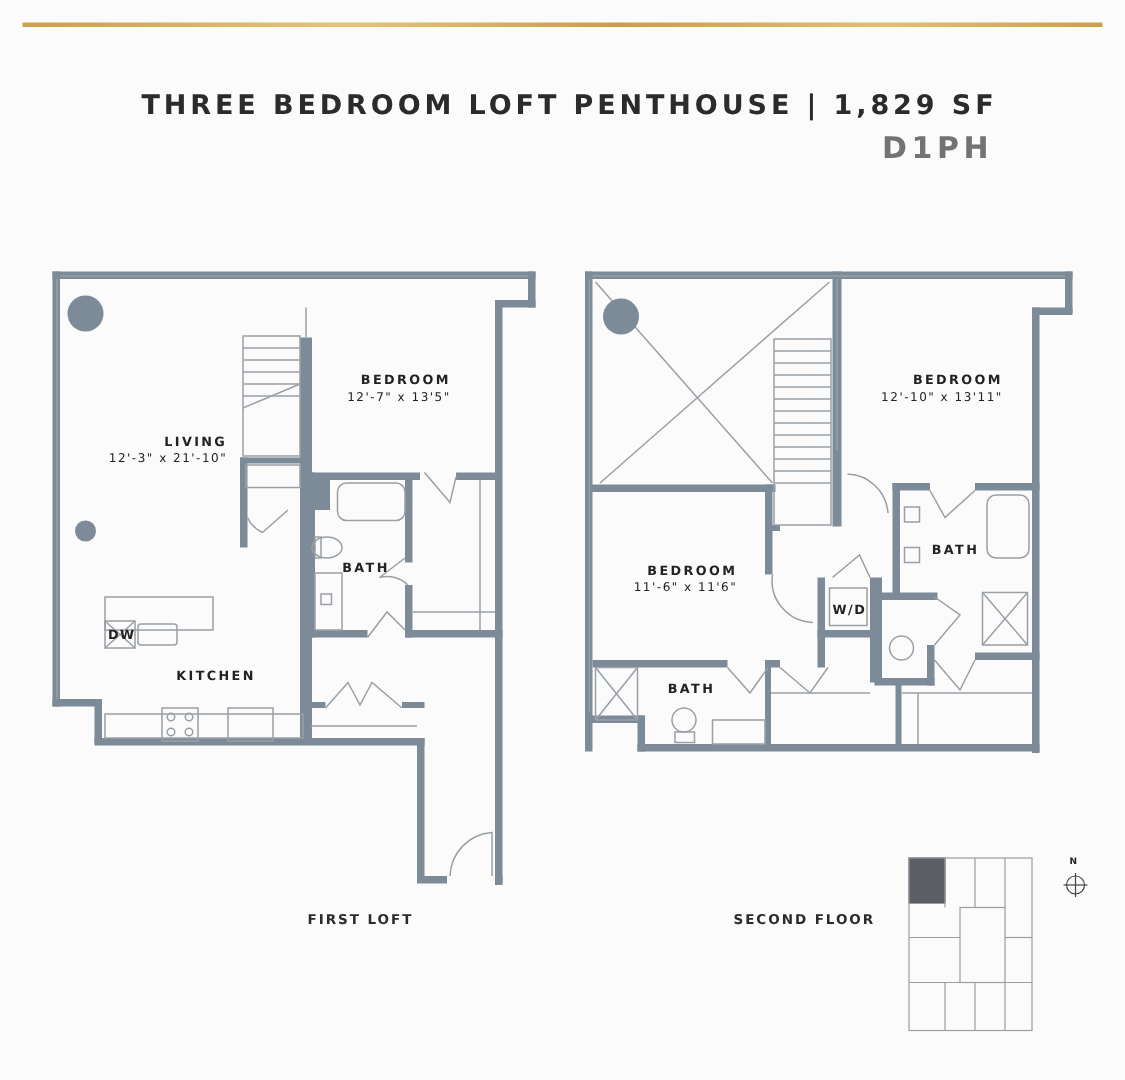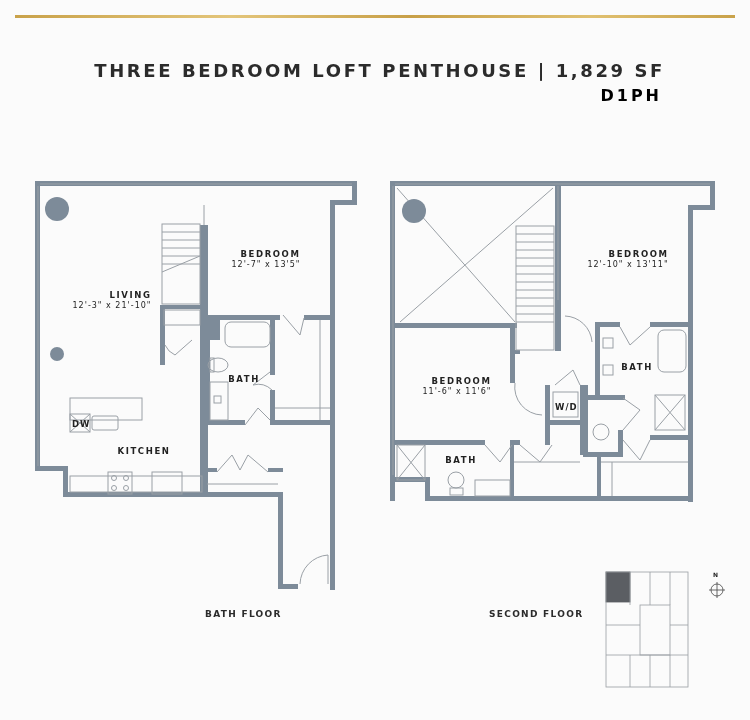--- a/index.html
+++ b/index.html
@@ -16,21 +16,21 @@
   }
   .title {
     position: absolute; right: 85px; top: 60px;
     font-family: "DejaVu Sans", sans-serif; font-weight: bold;
     font-size: 18px; letter-spacing: 2.6px; color: #2b2b2b;
     white-space: nowrap;
   }
   .unit-code {
     position: absolute; right: 88px; top: 86px;
     font-family: "DejaVu Sans", sans-serif; font-weight: bold;
-    font-size: 16px; letter-spacing: 3px; color: #000000;
+    font-size: 20px; letter-spacing: 3px; color: #737373;
   }
   .floor-label {
     position: absolute; top: 609px;
     font-family: "DejaVu Sans", sans-serif; font-weight: bold;
     font-size: 9px; letter-spacing: 1.3px; color: #2b2b2b;
     white-space: nowrap;
   }
   .floor-label.first { left: 205px; }
   .floor-label.second { left: 489px; }
   svg.plan { position: absolute; left: 0; top: 0; }
@@ -275,14 +275,14 @@
   <span class="dim">11'-6" x 11'6"</span>
 </div>
 <div class="room-label" style="left:637px; top:362px;">
   <span class="name">BATH</span>
 </div>
 <div class="room-label" style="left:461px; top:455px;">
   <span class="name">BATH</span>
 </div>
 <div class="fixture-label" style="left:555px; top:402px;">W/D</div>
 
-<div class="floor-label first">BATH FLOOR</div>
+<div class="floor-label first">FIRST LOFT</div>
 <div class="floor-label second">SECOND FLOOR</div>
 
 </body></html>

